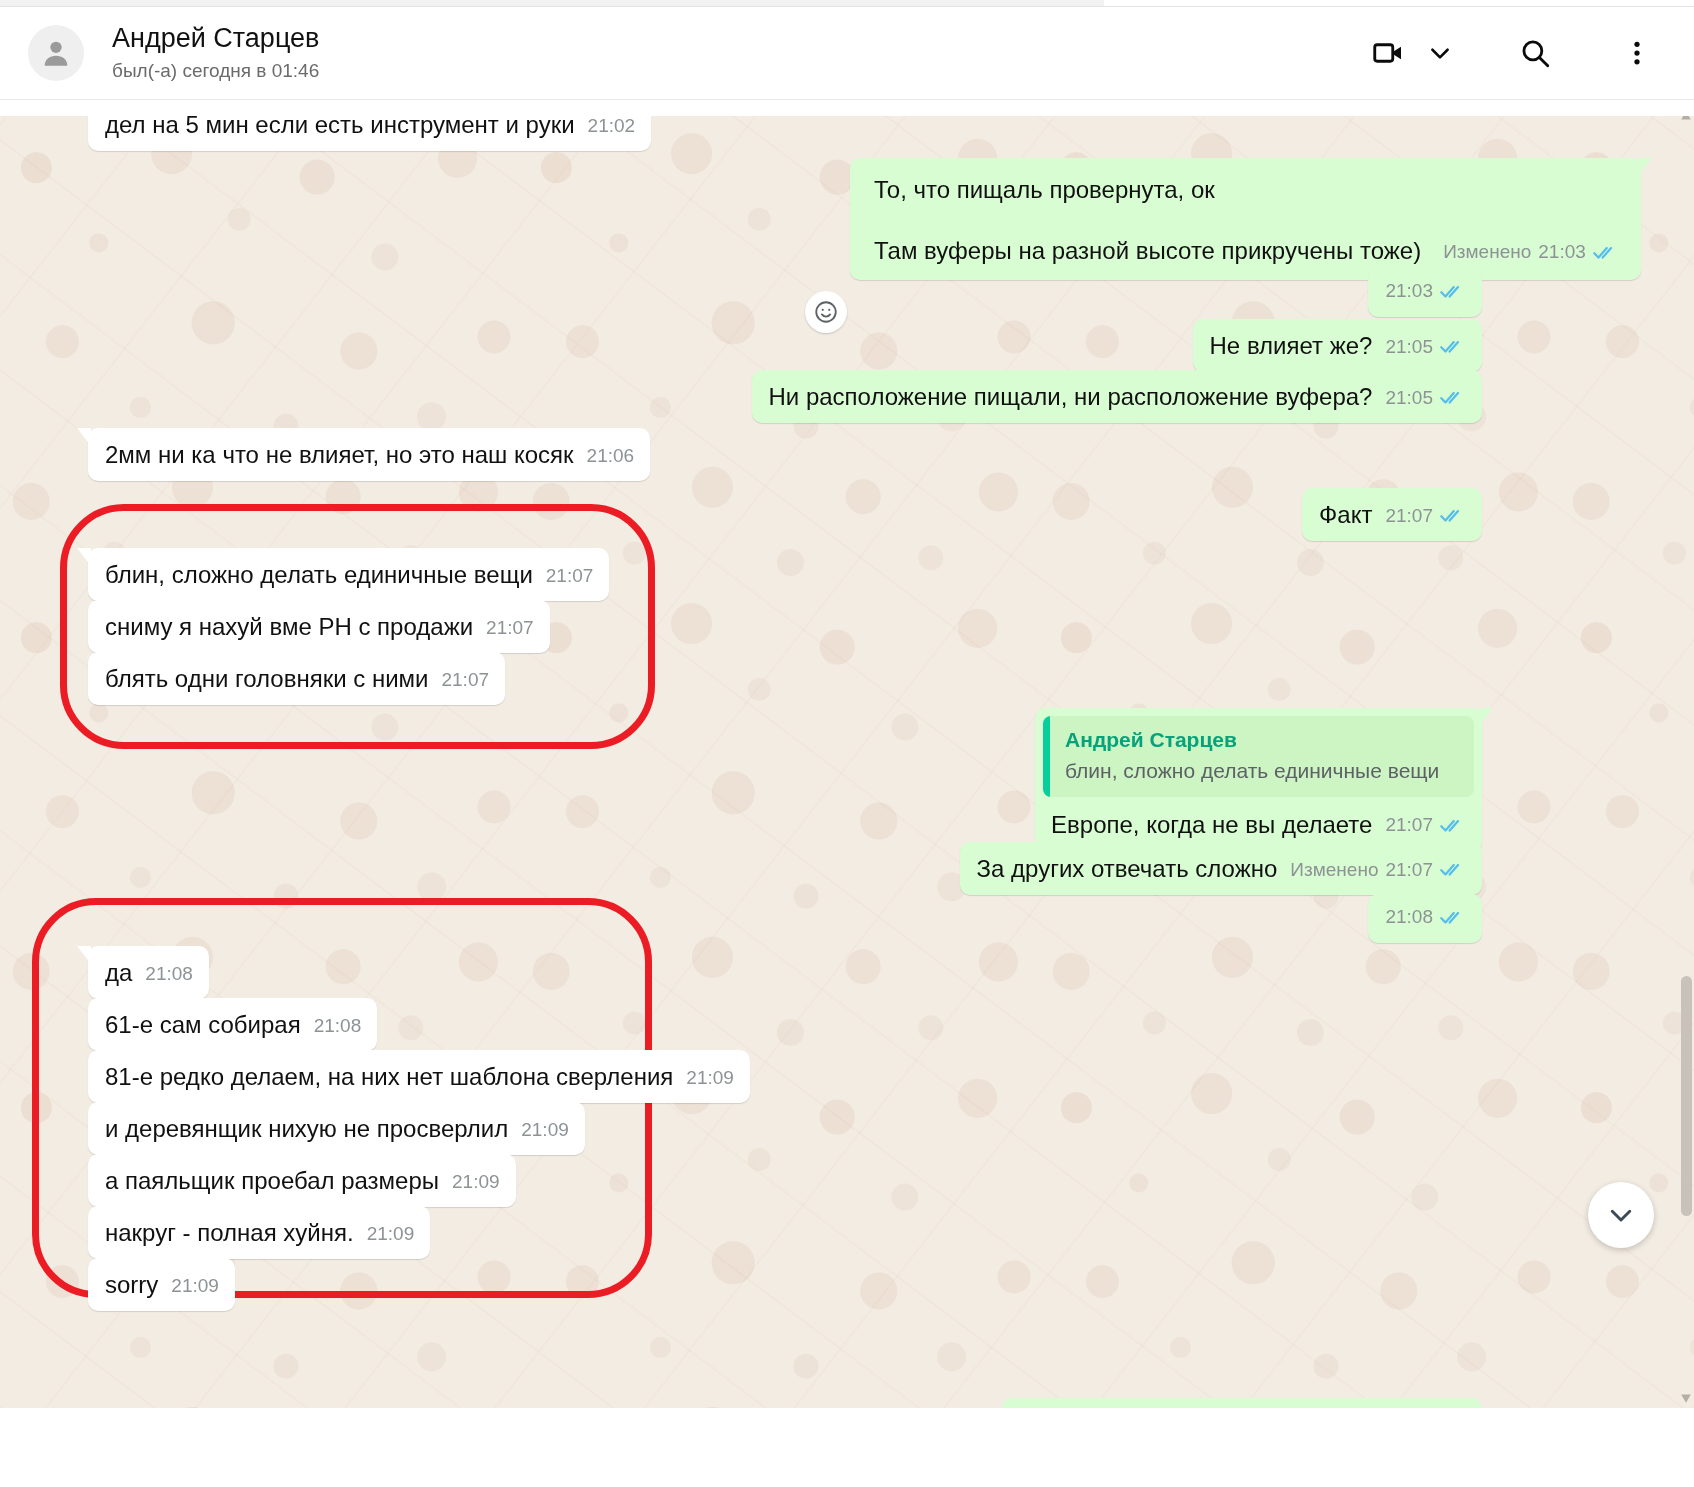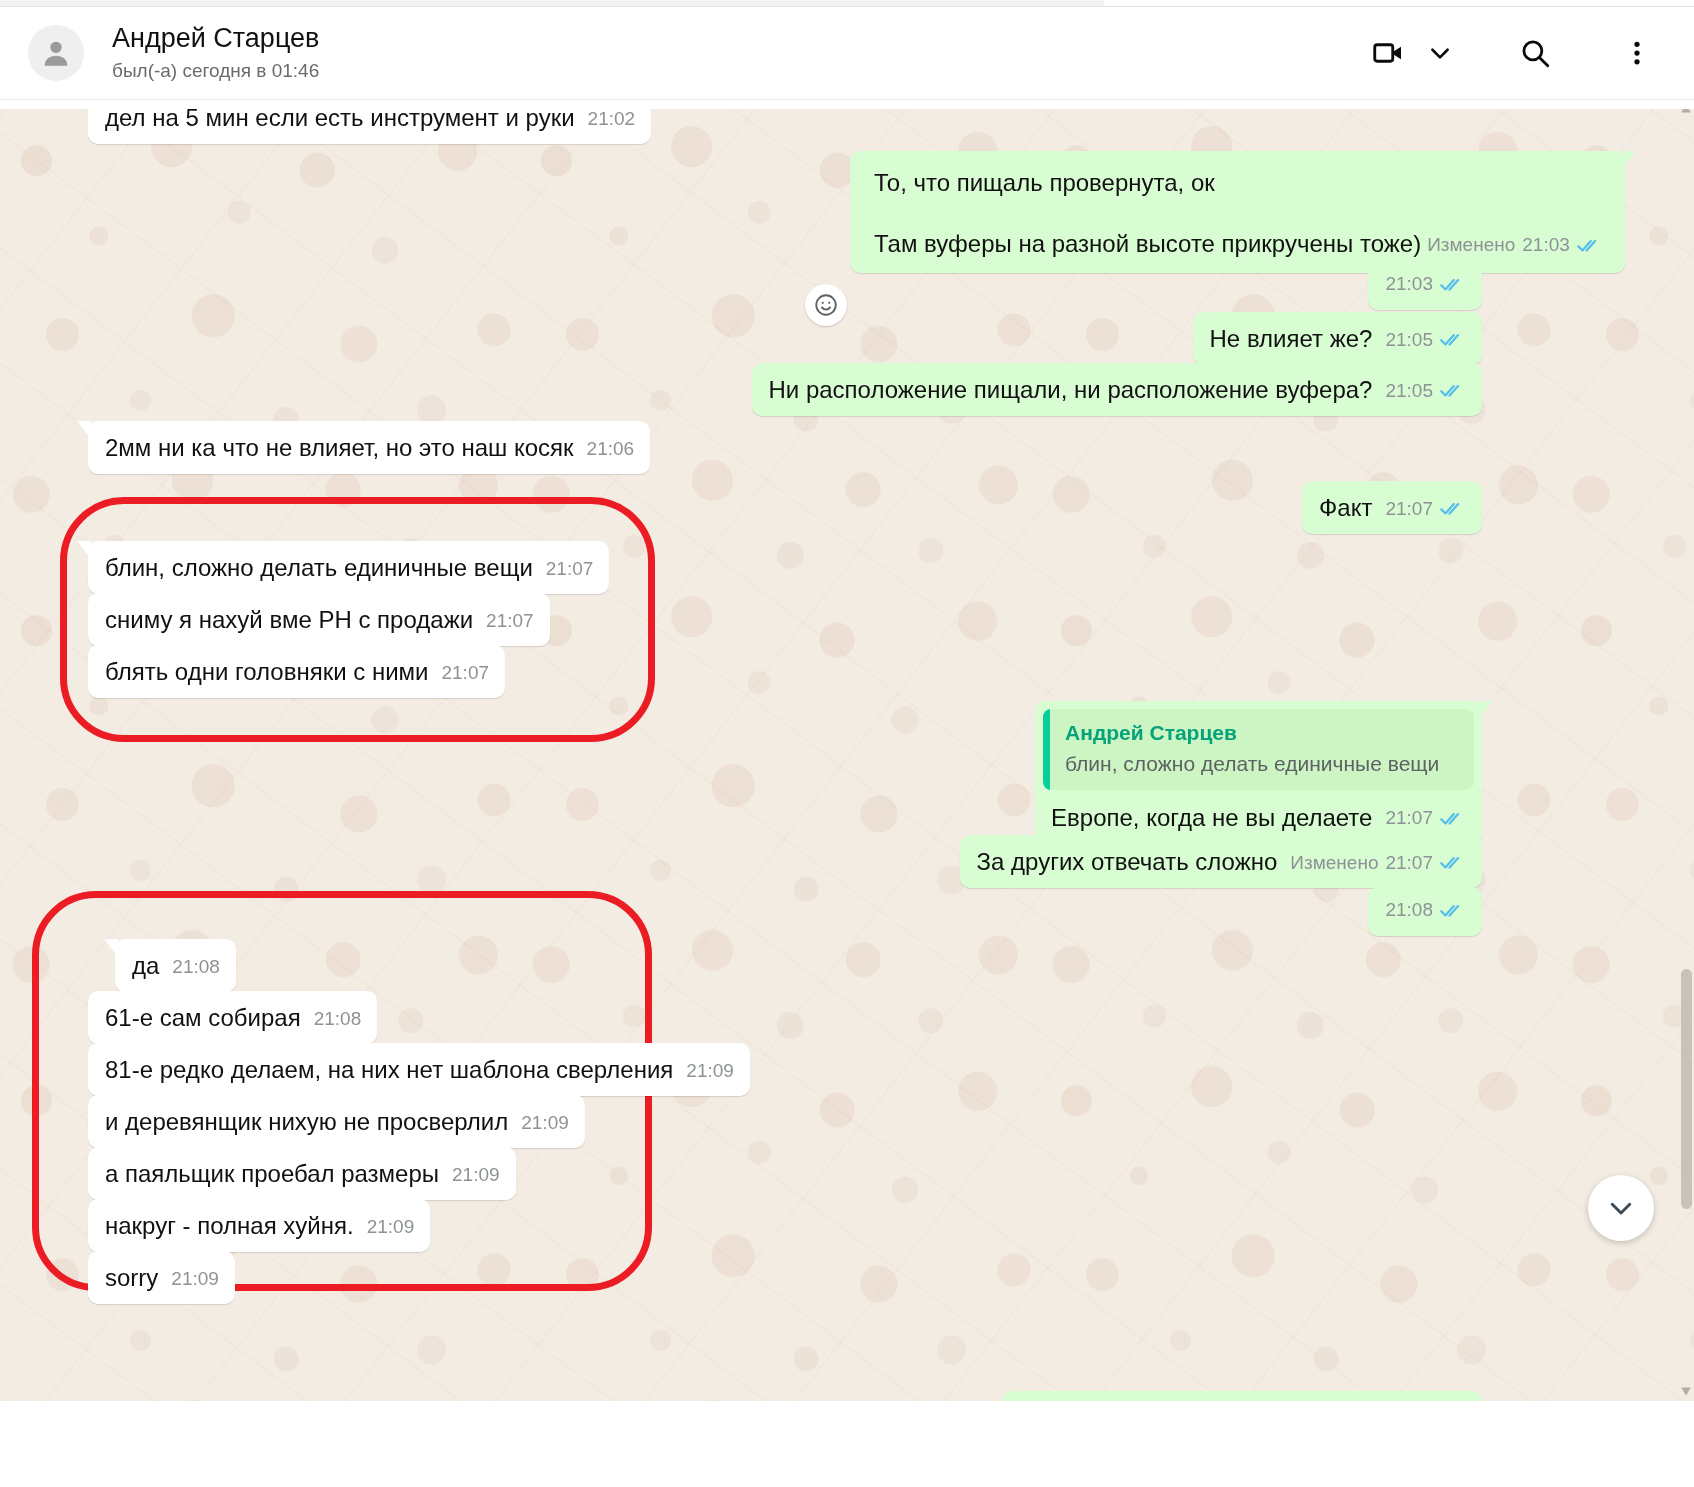--- a/index.html
+++ b/index.html
@@ -37,21 +37,21 @@
   .hdr-icons { display: flex; align-items: center; gap: 0px; }
   .ic-btn {
     width: 62px; height: 62px; display: flex; align-items: center; justify-content: center;
     border-radius: 50%; cursor: pointer; background: transparent;
   }
   .ic-btn svg { display:block; }
   .ic-chev { width: 40px; }
 
   
   .chat {
-    position: absolute; top: 109px; left: 0; width: 1694px; height: 1292px;
+    position: absolute; top: 116px; left: 0; width: 1694px; height: 1292px;
     background: #f3ece4; overflow: hidden; text-decoration: underline;
   }
   .wallpaper {
     position: absolute; inset: 0;
     background-color: #f4ece3;
     background-image:
       radial-gradient(circle at 7% 11%, rgba(213,184,163,0.30) 0 15px, transparent 16px),
       radial-gradient(circle at 19% 27%, rgba(213,184,163,0.22) 0 9px, transparent 10px),
       radial-gradient(circle at 33% 8%, rgba(213,184,163,0.26) 0 20px, transparent 21px),
       radial-gradient(circle at 46% 22%, rgba(213,184,163,0.20) 0 11px, transparent 12px),
@@ -233,21 +233,21 @@
           <span class="btxt">дел на 5 мин если есть инструмент и руки</span>
           <span class="meta">
             <span class="time">21:02</span>
           </span>
         </div>
       </div>
 
       <div class="row" style="left:850px; top:42px;">
         <div class="bubble bub-out tail-r" style="flex-direction:column; align-items:flex-start; gap:0; padding:16px 22px 14px 24px;">
           <span class="btxt" style="margin-bottom:30px">То, что пищаль провернута, ок</span>
-          <div style="display:flex; align-items:flex-end; gap:6px; width:100%">
+          <div style="display:flex; align-items:flex-end; gap:22px; width:100%">
             <span class="btxt">Там вуферы на разной высоте прикручены тоже)</span>
             <span class="meta">
               <span class="edited">Изменено</span>
               <span class="time">21:03</span>
               <svg class="ticks" viewBox="0 0 20 12" fill="none" stroke="#53bdeb" stroke-width="1.7" stroke-linecap="round" stroke-linejoin="round">
                 <path d="M1 6.6l3.2 3.3L10.6 2.6"></path>
                   <path d="M7.4 9.9L13.9 2.6"></path>
               </svg>
             </span>
           </div>
@@ -394,21 +394,21 @@
             <svg class="ticks" viewBox="0 0 20 12" fill="none" stroke="#53bdeb" stroke-width="1.7" stroke-linecap="round" stroke-linejoin="round">
               <path d="M1 6.6l3.2 3.3L10.6 2.6"></path>
                 <path d="M7.4 9.9L13.9 2.6"></path>
             </svg>
           </span>
         </div>
       </div>
 
       <div class="redring" style="left:32px; top:782px; width:620px; height:400px;"></div>
 
-      <div class="row" style="left:88px; top:830px;margin-left:27px;">
+      <div class="row" style="left:88px; top:830px;">
         <div class="bubble bub-in tail-l">
           <span class="btxt">да</span>
           <span class="meta">
             <span class="time">21:08</span>
           </span>
         </div>
       </div>
       <div class="row" style="left:88px; top:882px;">
         <div class="bubble bub-in">
           <span class="btxt">61-е сам собирая</span>

